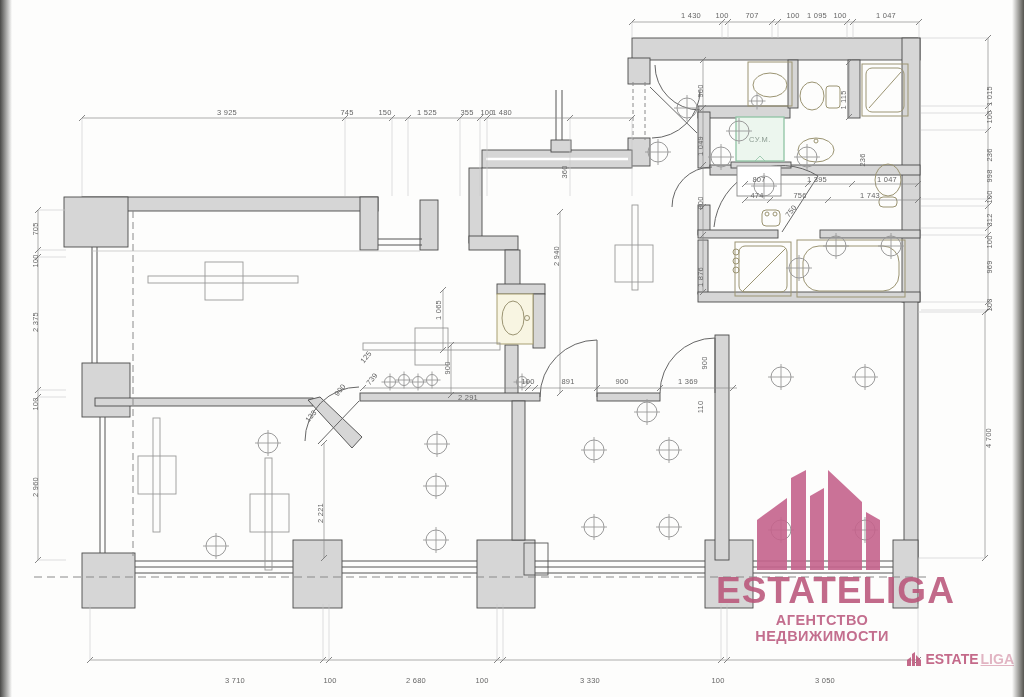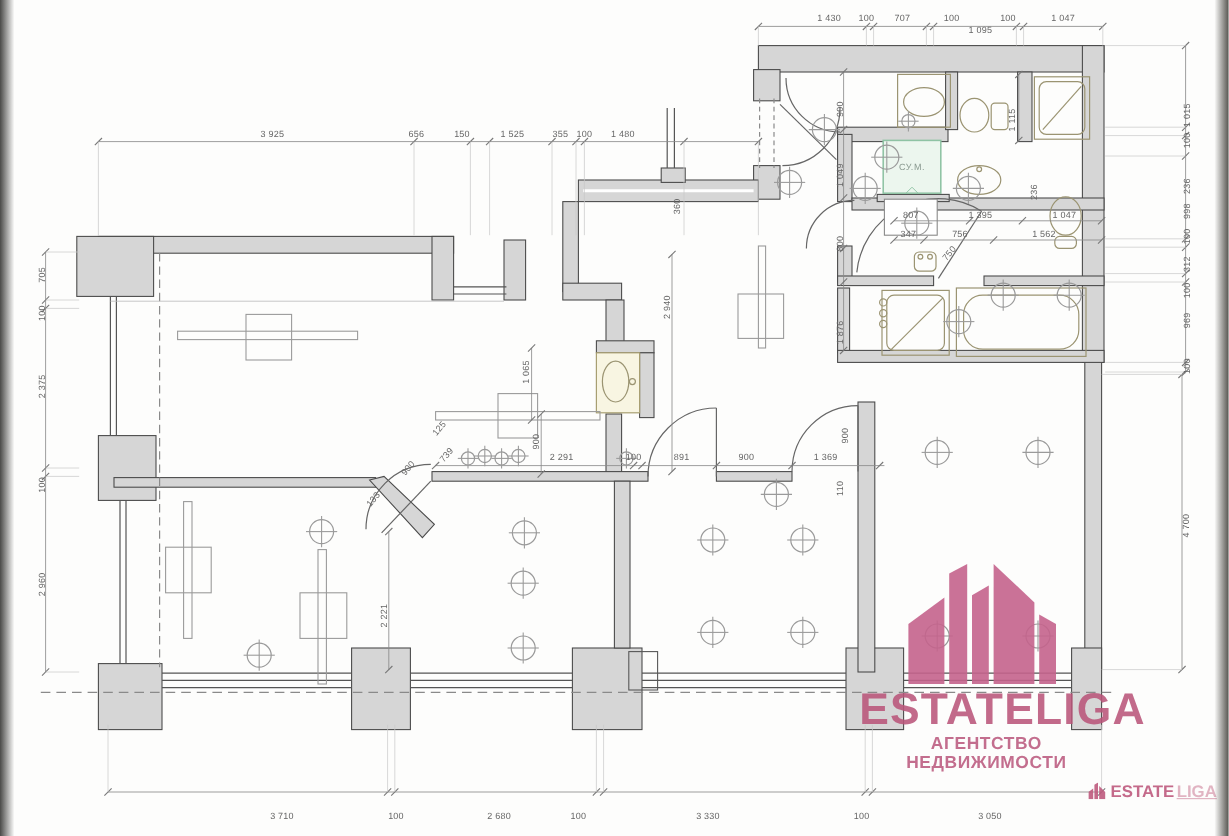--- a/index.html
+++ b/index.html
@@ -398,30 +398,30 @@
       <polygon points="828,570 828,470 862,502 862,570"></polygon>
       <polygon points="866,570 866,512 880,520 880,570"></polygon>
     </g>
   </svg>
 
   <div id="labels-layer">
       <span class="dim" style="left: 691px; top: 15px;">1 430</span>
       <span class="dim" style="left: 722px; top: 15px;">100</span>
       <span class="dim" style="left: 752px; top: 15px;">707</span>
       <span class="dim" style="left: 793px; top: 15px;">100</span>
-      <span class="dim" style="left: 817px; top: 25px;">1 095</span>
+      <span class="dim" style="left: 817px; top: 15px;">1 095</span>
       <span class="dim" style="left: 840px; top: 15px;">100</span>
       <span class="dim" style="left: 886px; top: 15px;">1 047</span>
       <span class="dim" style="left: 227px; top: 112px;">3 925</span>
-      <span class="dim" style="left: 347px; top: 112px;">656</span>
+      <span class="dim" style="left: 347px; top: 112px;">745</span>
       <span class="dim" style="left: 385px; top: 112px;">150</span>
       <span class="dim" style="left: 427px; top: 112px;">1 525</span>
       <span class="dim" style="left: 467px; top: 112px;">355</span>
       <span class="dim" style="left: 487px; top: 112px;">100</span>
-      <span class="dim" style="left: 519px; top: 112px;">1 480</span>
+      <span class="dim" style="left: 502px; top: 112px;">1 480</span>
       <span class="dim" style="left: 35px; top: 229px; transform: translate(-50%, -50%) rotate(-90deg);">705</span>
       <span class="dim" style="left: 35px; top: 261px; transform: translate(-50%, -50%) rotate(-90deg);">100</span>
       <span class="dim" style="left: 35px; top: 322px; transform: translate(-50%, -50%) rotate(-90deg);">2 375</span>
       <span class="dim" style="left: 35px; top: 404px; transform: translate(-50%, -50%) rotate(-90deg);">100</span>
       <span class="dim" style="left: 35px; top: 487px; transform: translate(-50%, -50%) rotate(-90deg);">2 960</span>
       <span class="dim" style="left: 989px; top: 96px; transform: translate(-50%, -50%) rotate(-90deg);">1 015</span>
       <span class="dim" style="left: 989px; top: 117px; transform: translate(-50%, -50%) rotate(-90deg);">100</span>
       <span class="dim" style="left: 989px; top: 155px; transform: translate(-50%, -50%) rotate(-90deg);">236</span>
       <span class="dim" style="left: 989px; top: 176px; transform: translate(-50%, -50%) rotate(-90deg);">998</span>
       <span class="dim" style="left: 989px; top: 197px; transform: translate(-50%, -50%) rotate(-90deg);">100</span>
@@ -446,24 +446,24 @@
       <span class="dim" style="left: 843px; top: 100px; transform: translate(-50%, -50%) rotate(-90deg);">1 115</span>
       <span class="dim" style="left: 862px; top: 160px; transform: translate(-50%, -50%) rotate(-90deg);">236</span>
       <span class="dim" style="left: 438px; top: 310px; transform: translate(-50%, -50%) rotate(-90deg);">1 065</span>
       <span class="dim" style="left: 447px; top: 368px; transform: translate(-50%, -50%) rotate(-90deg);">900</span>
       <span class="dim" style="left: 704px; top: 363px; transform: translate(-50%, -50%) rotate(-90deg);">900</span>
       <span class="dim" style="left: 700px; top: 407px; transform: translate(-50%, -50%) rotate(-90deg);">110</span>
       <span class="dim" style="left: 320px; top: 513px; transform: translate(-50%, -50%) rotate(-90deg);">2 221</span>
       <span class="dim" style="left: 759px; top: 179px;">807</span>
       <span class="dim" style="left: 817px; top: 179px;">1 395</span>
       <span class="dim" style="left: 887px; top: 179px;">1 047</span>
-      <span class="dim" style="left: 757px; top: 195px;">347</span>
+      <span class="dim" style="left: 757px; top: 195px;">474</span>
       <span class="dim" style="left: 800px; top: 195px;">756</span>
-      <span class="dim" style="left: 870px; top: 195px;">1 562</span>
-      <span class="dim" style="left: 468px; top: 381px;">2 291</span>
+      <span class="dim" style="left: 870px; top: 195px;">1 743</span>
+      <span class="dim" style="left: 468px; top: 397px;">2 291</span>
       <span class="dim" style="left: 528px; top: 381px;">100</span>
       <span class="dim" style="left: 568px; top: 381px;">891</span>
       <span class="dim" style="left: 622px; top: 381px;">900</span>
       <span class="dim" style="left: 688px; top: 381px;">1 369</span>
       <span class="dim" style="left: 791px; top: 211px; transform: translate(-50%, -50%) rotate(-50deg);">750</span>
       <span class="dim" style="left: 366px; top: 357px; transform: translate(-50%, -50%) rotate(-50deg);">125</span>
       <span class="dim" style="left: 372px; top: 379px; transform: translate(-50%, -50%) rotate(-50deg);">739</span>
       <span class="dim" style="left: 340px; top: 390px; transform: translate(-50%, -50%) rotate(-50deg);">900</span>
       <span class="dim" style="left: 311px; top: 416px; transform: translate(-50%, -50%) rotate(-50deg);">133</span>
     </div>

